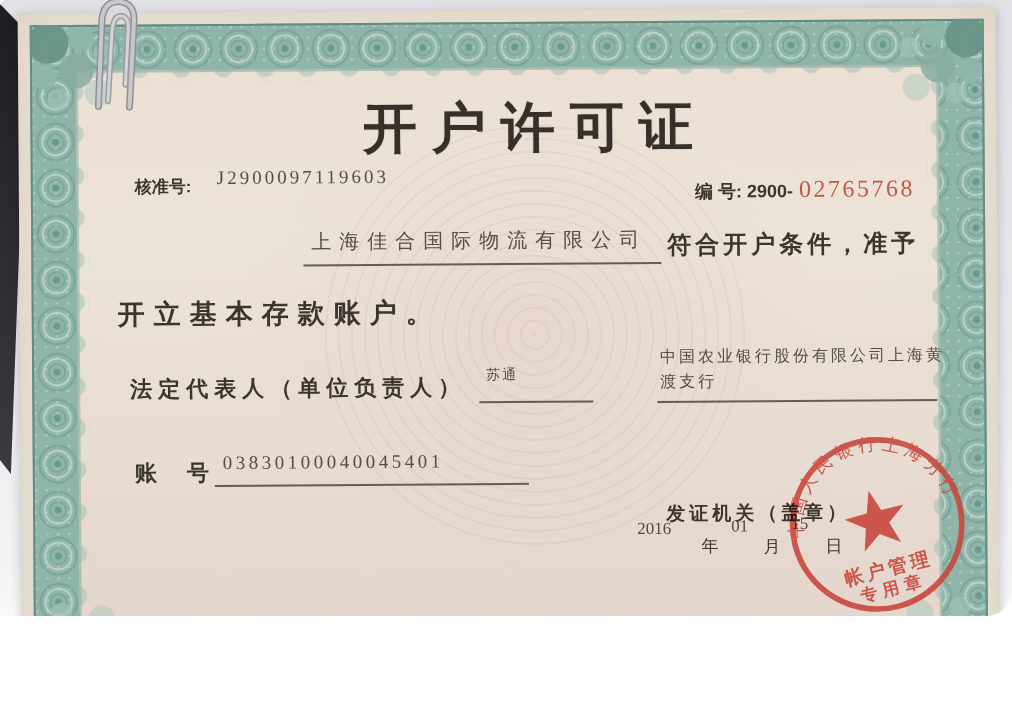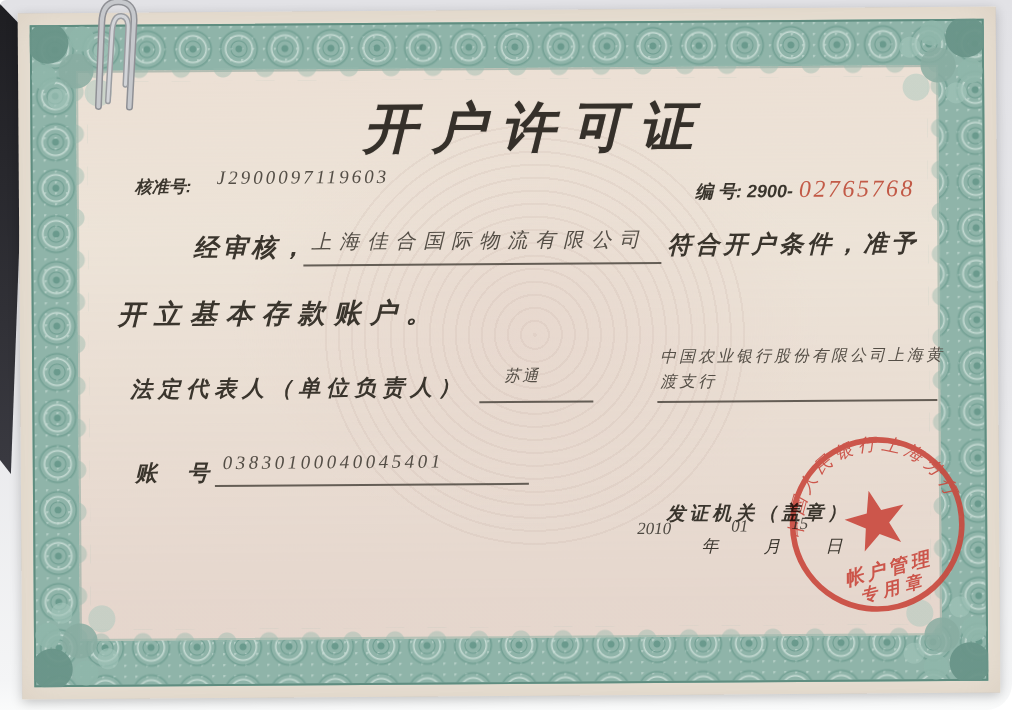--- a/index.html
+++ b/index.html
@@ -1,22 +1,21 @@
 <!DOCTYPE html>
 <html style="--border-teal: #8fb4a9; --border-teal-dark: #6a9a8d; --border-teal-light: #c9ddd6; --ink: #3a352d; --value-ink: #544e46; --serial-red: #c25a47; --stamp-red: #c9473c;"><head>
 <meta charset="utf-8">
 <style>
   html,body{margin:0;padding:0;background:#ffffff;}
   *{box-sizing:border-box;}
   .photo{
-    position:relative;width:1012px;height:710px;overflow:hidden;
+    position:relative;width:1012px;height:616px;overflow:hidden;
     background:linear-gradient(180deg,#e2e2e6 0%,#e8e8eb 55%,#f4f5f6 96%,#fafbfb 100%);
     border-radius:6px 0 26px 0;
     font-family:"Liberation Sans","DejaVu Sans",sans-serif;
-    font-style:italic;
   }
   .dark-edge{
     position:absolute;left:0;top:4px;width:26px;height:470px;z-index:0;
     background:linear-gradient(175deg,#1e1e22,#3a3a41);
     clip-path:polygon(0 0,70% 4%,100% 12%,42% 100%,0 97%);
   }
   .certificate{
     position:absolute;left:20px;top:10px;width:978px;height:686px;z-index:1;
     background:#e9e1d5;
     transform:rotate(-0.4deg);
@@ -93,21 +92,21 @@
   .approval-value{left:198px;top:155px;font-size:19px;letter-spacing:3px;}
   .serial{left:676px;top:168px;font-size:18px;font-weight:700;}
   .serial .red{font-family:"Liberation Serif","DejaVu Serif",serif;font-weight:400;
     color:var(--serial-red,#c25a47);letter-spacing:2.5px;font-size:24px;padding-left:6px;}
   .body-prefix{left:174px;top:219px;font-size:25px;letter-spacing:4px;}
   .company{left:292px;top:217px;font-size:20px;letter-spacing:8px;}
   .rule.company-rule{left:284px;width:358px;top:253px;}
   .body-suffix{left:648px;top:220px;font-size:24px;letter-spacing:4px;}
   .body-line2{left:98px;top:284px;font-size:27px;letter-spacing:9px;}
   .legal-label{left:110px;top:362px;font-size:22px;letter-spacing:6px;}
-  .legal-name{left:484px;top:356px;font-size:16px;letter-spacing:2px;}
+  .legal-name{left:466px;top:356px;font-size:14px;letter-spacing:2px;}
   .rule.name-rule{left:459px;width:114px;top:391px;}
   .bank-label{left:550px;top:364px;font-size:23px;letter-spacing:4px;}
   .bank-name{left:640px;top:336px;width:292px;font-size:16px;letter-spacing:3px;
     line-height:1.55;white-space:normal;}
   .rule.bank-rule{left:637px;width:280px;top:392px;}
   .account-label{left:114px;top:446px;font-size:22px;letter-spacing:4px;}
   .account-value{left:202px;top:440px;font-size:19px;letter-spacing:3.5px;}
   .rule.account-rule{left:194px;width:314px;top:473px;}
   .issuer-label{left:645px;top:492px;font-size:19px;letter-spacing:4px;}
   .date{position:absolute;left:614px;top:506px;width:250px;height:52px;font-size:17px;}
@@ -151,41 +150,40 @@
     <div class="corner br"></div>
 
     <div class="content">
       <div class="title">开户许可证</div>
 
       <div class="abs label approval-label">核准号:</div>
       <div class="abs value approval-value">J2900097119603</div>
 
       <div class="abs serial"><span>编 号: 2900-</span><span class="red">02765768</span></div>
 
-      <div class="abs label body-prefix">经审核，</div>
       <div class="abs value company">上海佳合国际物流有限公司</div>
       <div class="rule company-rule"></div>
       <div class="abs label body-suffix">符合开户条件，准予</div>
       <div class="abs label body-line2">开立基本存款账户。</div>
 
       <div class="abs label legal-label">法定代表人（单位负责人）</div>
       <div class="abs value legal-name">苏通</div>
       <div class="rule name-rule"></div>
 
       <div class="abs value bank-name">中国农业银行股份有限公司上海黄渡支行</div>
       <div class="rule bank-rule"></div>
 
       <div class="abs label account-label">账　号</div>
       <div class="abs value account-value">03830100040045401</div>
       <div class="rule account-rule"></div>
 
       <div class="abs label issuer-label">发证机关（盖章）</div>
 
       <div class="date">
-        <span class="num d-year">2010</span>
+        <span class="num d-year">2016</span>
         <span class="unit d-year-u">年</span>
         <span class="num d-month">01</span>
         <span class="unit d-month-u">月</span>
         <span class="num d-day">15</span>
         <span class="unit d-day-u">日</span>
       </div>
 
       <div class="stamp">
         <svg viewBox="0 0 200 200">
           <circle cx="100" cy="100" r="90" fill="none" class="red-stroke" stroke-width="6"></circle>

